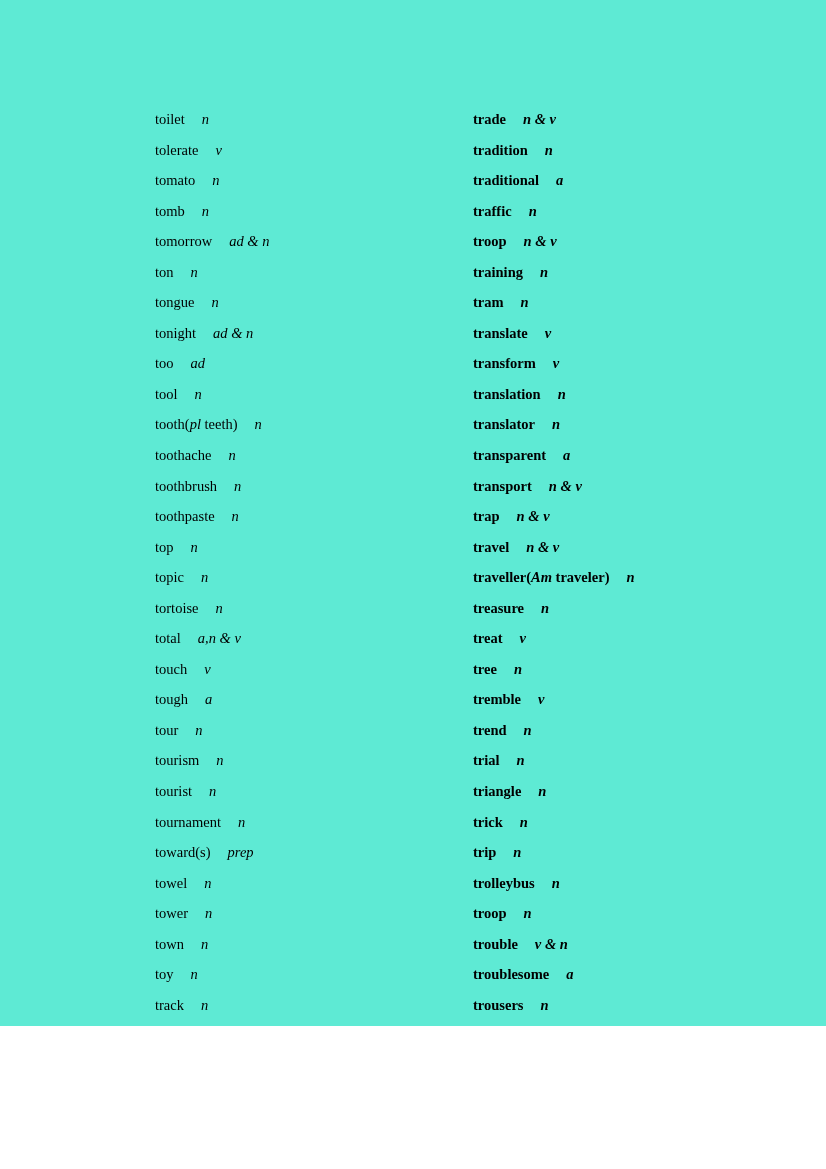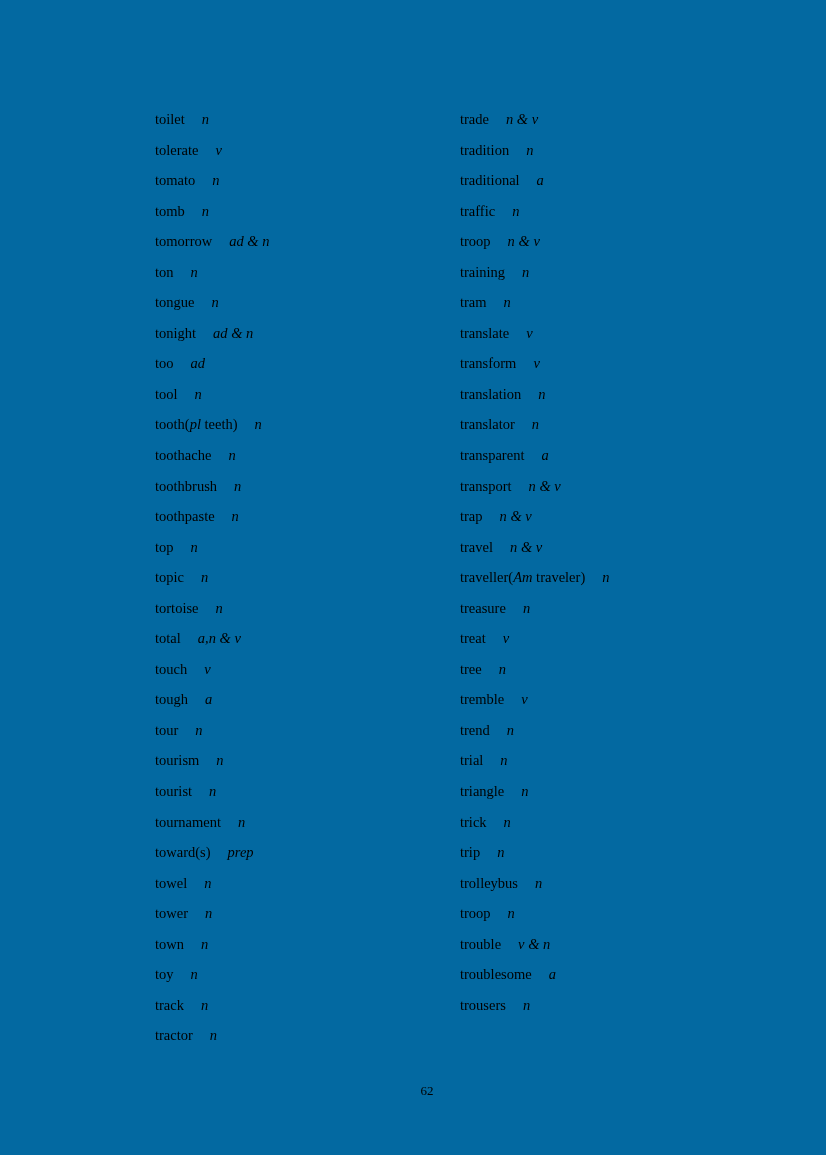--- a/index.html
+++ b/index.html
@@ -3,32 +3,32 @@
 <meta charset="utf-8">
 <style>
   html, body {
     margin: 0;
     padding: 0;
     background: #ffffff;
   }
   .page {
     position: relative;
     width: 826px;
-    height: 1155px;
-    background: #0369a1;
+    height: 1026px;
+    background: #5eead4;
     color: #000000;
     font-family: "Liberation Serif", "DejaVu Serif", serif;
     overflow: hidden;
   }
   .col {
     position: absolute;
     top: 104px;
   }
   .col-left  { left: 155px; }
-  .col-right { left: 460px; }
+  .col-right { left: 473px; font-weight: bold; }
   .entry {
     height: 30.55px;
     line-height: 30.55px;
     font-size: 14.5px;
     white-space: nowrap;
   }
   .word { font-style: normal; }
   .word i { font-style: italic; }
   .pos {
     font-style: italic;

